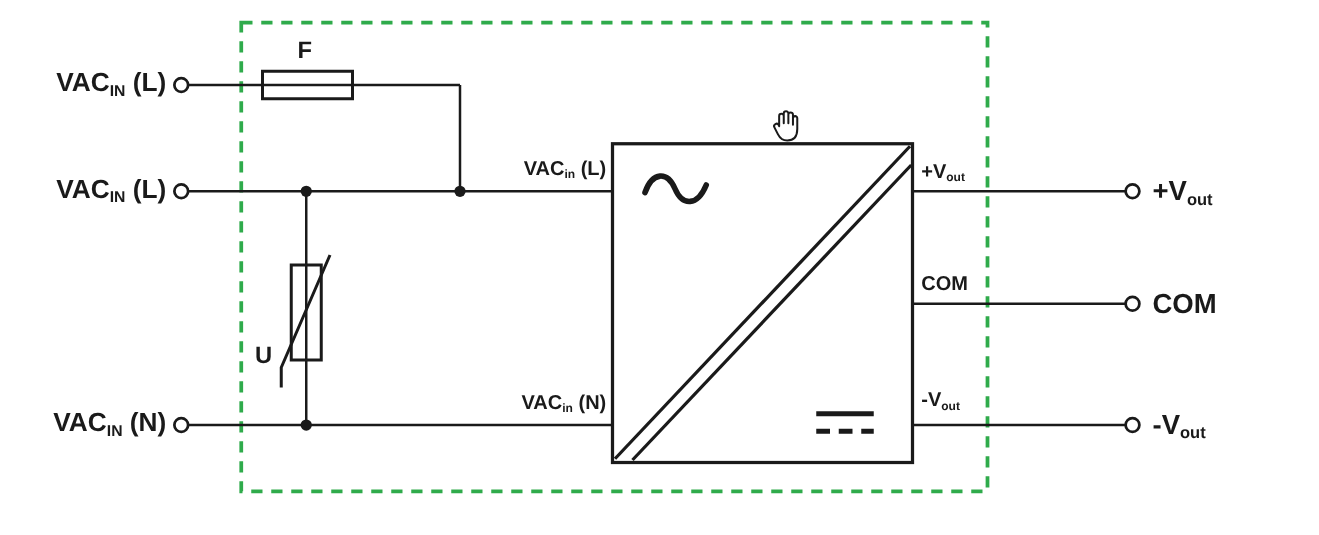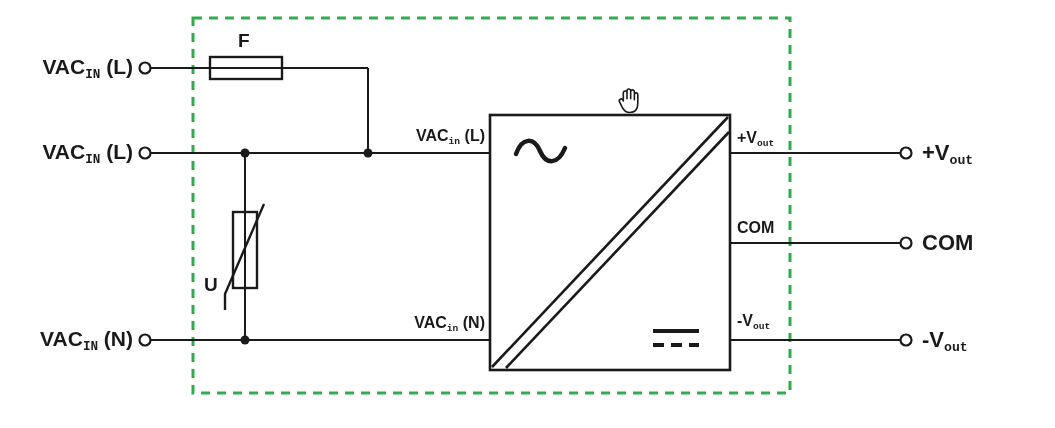--- a/index.html
+++ b/index.html
@@ -2,21 +2,21 @@
 <html><head>
 <meta charset="utf-8">
 <style>
   html,body{margin:0;padding:0;background:#ffffff;}
   .stage{
     position:relative;width:1055px;height:428px;background:#ffffff;
     font-family:"Liberation Sans",sans-serif;color:#1a1a1a;overflow:hidden;
   }
   .stage svg{position:absolute;left:0;top:0;}
   .lbl{position:absolute;font-weight:bold;white-space:nowrap;color:#1a1a1a;line-height:1;}
-  .lbl sub{font-size:0.6em;vertical-align:-0.28em;font-family:Liberation Mono, monospace;}
+  .lbl sub{font-size:0.6em;vertical-align:-0.28em;}
   .in-lbl{font-size:21px;left:25px;width:108px;text-align:right;}
   .ci-lbl{font-size:16px;left:400px;width:85px;text-align:right;}
   .co-lbl{font-size:16px;left:737px;}
   .big-out{font-size:22px;left:922px;}
   .comp-lbl{font-size:19px;}
 </style>
 </head>
 <body>
 
 <div class="stage">

